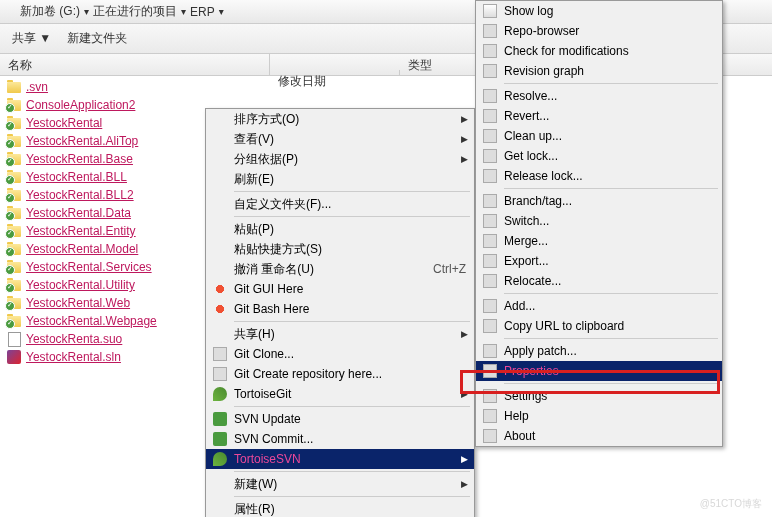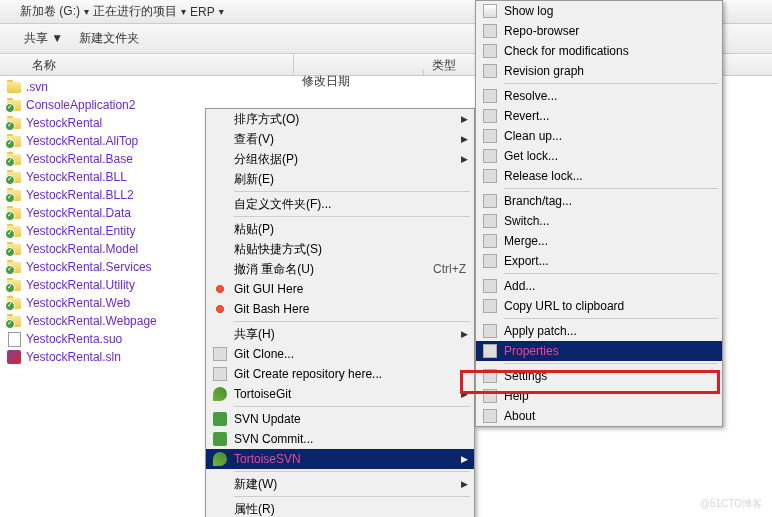--- a/index.html
+++ b/index.html
@@ -1,36 +1,36 @@
 <!DOCTYPE html>
 <html><head>
 <meta charset="utf-8">
 <style>
 * { margin: 0; padding: 0; box-sizing: border-box; font-family: "Microsoft YaHei", "Segoe UI", sans-serif; font-size: 12px; }
 body { background: #fff; width: 772px; height: 517px; overflow: hidden; position: relative; }
 .breadcrumb { background: linear-gradient(#fafafa, #e8e8e8); border-bottom: 1px solid #ccc; padding: 4px 20px; display: flex; align-items: center; gap: 4px; height: 24px; }
 .breadcrumb span { color: #333; }
 .arrow { font-size: 10px; color: #555; }
-.toolbar { background: linear-gradient(#f8f8f8, #eaeaea); border-bottom: 1px solid #ccc; padding: 6px 24px; display: flex; gap: 16px; height: 30px; align-items: center; }
+.toolbar { background: linear-gradient(#f8f8f8, #eaeaea); border-bottom: 1px solid #ccc; padding: 6px 12px; display: flex; gap: 16px; height: 30px; align-items: center; }
 .toolbar span { color: #333; }
-.columns { background: linear-gradient(#f8f8f8, #eaeaea); border-bottom: 1px solid #ccc; display: flex; height: 22px; padding-left: 24px; }
+.columns { background: linear-gradient(#f8f8f8, #eaeaea); border-bottom: 1px solid #ccc; display: flex; height: 22px; }
 .col { padding: 3px 8px; border-right: 1px solid #ccc; color: #333; }
 .col-name { width: 270px; }
 .col-date { width: 130px; margin-top: 16px; }
 .col-type { width: 80px; }
 .file-list { padding: 2px 0; }
 .file-row { display: flex; align-items: center; padding: 1px 6px; height: 18px; gap: 4px; }
 .file-icon { width: 16px; height: 16px; flex-shrink: 0; display: inline-flex; align-items: center; justify-content: center; }
 .folder-icon { background: linear-gradient(#fce89a, #f0c94c); border-radius: 1px; width: 14px; height: 11px; position: relative; }
 .folder-icon::before { content: ''; position: absolute; top: -2px; left: 0; width: 6px; height: 2px; background: #f0c94c; border-radius: 1px 1px 0 0; }
 .svn-badge { position: absolute; bottom: -2px; left: -2px; width: 10px; height: 10px; background: #4a9b3f; border-radius: 50%; border: 1px solid #fff; }
 .svn-badge::after { content: '✓'; color: #fff; font-size: 7px; position: absolute; top: -1px; left: 1px; }
 .file-doc { width: 13px; height: 15px; background: #fff; border: 1px solid #999; position: relative; }
 .file-sln { width: 14px; height: 14px; background: linear-gradient(135deg, #7b4397, #dc2430); border-radius: 2px; }
-.file-name { color: #6d28d9; }
+.file-name { color: #be185d; text-decoration: underline; }
 .context-menu { position: absolute; background: #f0f0f0; border: 1px solid #999; box-shadow: 2px 2px 4px rgba(0,0,0,0.3); z-index: 10; }
 .menu1 { left: 205px; top: 108px; width: 270px; }
 .menu2 { left: 475px; top: 0; width: 248px; }
 .menu-item { display: flex; align-items: center; padding: 3px 8px 3px 4px; height: 20px; cursor: default; position: relative; }
 .menu-item.has-sub::after { content: '▶'; position: absolute; right: 6px; font-size: 9px; color: #333; }
 .menu-item.highlighted { background: #0a246a; color: #ec4899; }
 .menu-item.highlighted::after { color: #fff; }
 .menu-item.disabled { color: #000000; }
 .menu-icon { width: 20px; height: 16px; display: inline-flex; align-items: center; justify-content: center; margin-right: 4px; flex-shrink: 0; }
 .menu-sep { height: 1px; background: #ccc; margin: 2px 4px 2px 28px; }
@@ -369,20 +369,26 @@
         <span class="ico ico-generic"></span>
       </span>
       <span>Merge...</span>
     </div>
   <div class="menu-item">
       <span class="menu-icon">
         <span class="ico ico-generic"></span>
       </span>
       <span>Export...</span>
     </div>
+  <div class="menu-item">
+      <span class="menu-icon">
+        <span class="ico ico-generic"></span>
+      </span>
+      <span>Relocate...</span>
+    </div>
   <div class="menu-sep"></div>
   <div class="menu-item">
       <span class="menu-icon">
         <span class="ico ico-generic"></span>
       </span>
       <span>Add...</span>
     </div>
   <div class="menu-item">
       <span class="menu-icon">
         <span class="ico ico-generic"></span>

